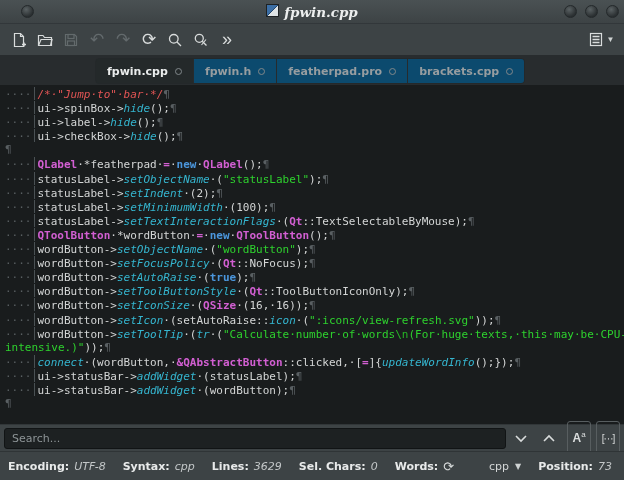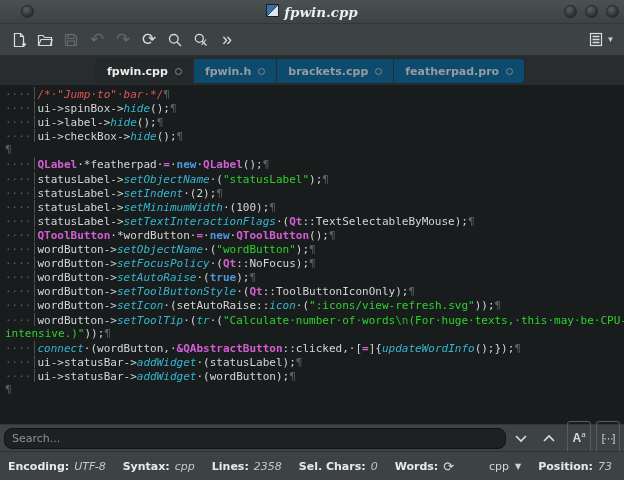--- a/index.html
+++ b/index.html
@@ -53,21 +53,21 @@
   .sg-kw  { color:#4b96dc; font-weight:bold; }
   .sg-cls { color:#d25fd2; font-weight:bold; }
   .sg-op  { color:#d25fd2; font-weight:bold; }
   .guide { display:inline-block; width:1px; height:13px; background:#4a5154;
     margin:0 3px 0 2px; vertical-align:-2px; }
 
   
   .searchrow { height:27px; background:#3d4345; border-top:1px solid #313638; flex:0 0 27px;
     display:flex; align-items:center; padding:0 4px; gap:2px; }
   .search-input { width:504px; height:21px; background:#1d2122; border:1px solid #111415;
-    border-radius:8px; color:#d2d5d5; font-size:11px; padding:0 7px; outline:none;
+    border-radius:3px; color:#d2d5d5; font-size:11px; padding:0 7px; outline:none;
     font-family:"DejaVu Sans", sans-serif; }
   .search-input::placeholder { color:#8d9496; }
   .sbtn { width:26px; height:34px; display:flex; align-items:center; justify-content:center;
     background:none; border:none; color:#d9dcdc; }
   .sbtn.boxed { border:1px solid #585e60; border-radius:3px; width:24px; margin-left:3px; }
   .mc-a { font-size:12px; font-weight:bold; color:#dadddd; }
   .mc-sup { font-size:8px; vertical-align:super; color:#dadddd; }
   .ww-txt { font-size:10px; color:#dadddd; letter-spacing:-1px; }
 
   
@@ -176,25 +176,25 @@
     <div class="tabgroup">
         <div class="tab active">
           <span class="tab-label">fpwin.cpp</span>
           <span class="tab-close"></span>
         </div>
         <div class="tab">
           <span class="tab-label">fpwin.h</span>
           <span class="tab-close"></span>
         </div>
         <div class="tab">
+          <span class="tab-label">featherpad.pro</span>
+          <span class="tab-close"></span>
+        </div>
+        <div class="tab">
           <span class="tab-label">brackets.cpp</span>
-          <span class="tab-close"></span>
-        </div>
-        <div class="tab">
-          <span class="tab-label">featherpad.pro</span>
           <span class="tab-close"></span>
         </div>
       </div>
   </div>
 
   <div class="editor">
       <div class="code-line"><span class="sg-ws">····</span><span class="guide"></span><span class="sg-cm">/*·"Jump·to"·bar·*/</span><span class="sg-ws">¶</span></div>
       <div class="code-line"><span class="sg-ws">····</span><span class="guide"></span><span class="sg-t">ui-&gt;spinBox-&gt;</span><span class="sg-fn">hide</span><span class="sg-t">();</span><span class="sg-ws">¶</span></div>
       <div class="code-line"><span class="sg-ws">····</span><span class="guide"></span><span class="sg-t">ui-&gt;label-&gt;</span><span class="sg-fn">hide</span><span class="sg-t">();</span><span class="sg-ws">¶</span></div>
       <div class="code-line"><span class="sg-ws">····</span><span class="guide"></span><span class="sg-t">ui-&gt;checkBox-&gt;</span><span class="sg-fn">hide</span><span class="sg-t">();</span><span class="sg-ws">¶</span></div>
@@ -202,20 +202,21 @@
       <div class="code-line"><span class="sg-ws">····</span><span class="guide"></span><span class="sg-cls">QLabel</span><span class="sg-t">·*featherpad·</span><span class="sg-op">=</span><span class="sg-t">·</span><span class="sg-kw">new</span><span class="sg-t">·</span><span class="sg-cls">QLabel</span><span class="sg-t">();</span><span class="sg-ws">¶</span></div>
       <div class="code-line"><span class="sg-ws">····</span><span class="guide"></span><span class="sg-t">statusLabel-&gt;</span><span class="sg-fn">setObjectName</span><span class="sg-t">·(</span><span class="sg-str">"statusLabel"</span><span class="sg-t">);</span><span class="sg-ws">¶</span></div>
       <div class="code-line"><span class="sg-ws">····</span><span class="guide"></span><span class="sg-t">statusLabel-&gt;</span><span class="sg-fn">setIndent</span><span class="sg-t">·(2);</span><span class="sg-ws">¶</span></div>
       <div class="code-line"><span class="sg-ws">····</span><span class="guide"></span><span class="sg-t">statusLabel-&gt;</span><span class="sg-fn">setMinimumWidth</span><span class="sg-t">·(100);</span><span class="sg-ws">¶</span></div>
       <div class="code-line"><span class="sg-ws">····</span><span class="guide"></span><span class="sg-t">statusLabel-&gt;</span><span class="sg-fn">setTextInteractionFlags</span><span class="sg-t">·(</span><span class="sg-cls">Qt</span><span class="sg-t">::TextSelectableByMouse);</span><span class="sg-ws">¶</span></div>
       <div class="code-line"><span class="sg-ws">····</span><span class="guide"></span><span class="sg-cls">QToolButton</span><span class="sg-t">·*wordButton·</span><span class="sg-op">=</span><span class="sg-t">·</span><span class="sg-kw">new</span><span class="sg-t">·</span><span class="sg-cls">QToolButton</span><span class="sg-t">();</span><span class="sg-ws">¶</span></div>
       <div class="code-line"><span class="sg-ws">····</span><span class="guide"></span><span class="sg-t">wordButton-&gt;</span><span class="sg-fn">setObjectName</span><span class="sg-t">·(</span><span class="sg-str">"wordButton"</span><span class="sg-t">);</span><span class="sg-ws">¶</span></div>
       <div class="code-line"><span class="sg-ws">····</span><span class="guide"></span><span class="sg-t">wordButton-&gt;</span><span class="sg-fn">setFocusPolicy</span><span class="sg-t">·(</span><span class="sg-cls">Qt</span><span class="sg-t">::NoFocus);</span><span class="sg-ws">¶</span></div>
       <div class="code-line"><span class="sg-ws">····</span><span class="guide"></span><span class="sg-t">wordButton-&gt;</span><span class="sg-fn">setAutoRaise</span><span class="sg-t">·(</span><span class="sg-kw">true</span><span class="sg-t">);</span><span class="sg-ws">¶</span></div>
       <div class="code-line"><span class="sg-ws">····</span><span class="guide"></span><span class="sg-t">wordButton-&gt;</span><span class="sg-fn">setToolButtonStyle</span><span class="sg-t">·(</span><span class="sg-cls">Qt</span><span class="sg-t">::ToolButtonIconOnly);</span><span class="sg-ws">¶</span></div>
+      <div class="code-line"><span class="sg-ws">····</span><span class="guide"></span><span class="sg-t">wordButton-&gt;</span><span class="sg-fn">setIconSize</span><span class="sg-t">·(</span><span class="sg-cls">QSize</span><span class="sg-t">·(16,·16));</span><span class="sg-ws">¶</span></div>
       <div class="code-line"><span class="sg-ws">····</span><span class="guide"></span><span class="sg-t">wordButton-&gt;</span><span class="sg-fn">setIcon</span><span class="sg-t">·(setAutoRaise::</span><span class="sg-fn">icon</span><span class="sg-t">·(</span><span class="sg-str">":icons/view-refresh.svg"</span><span class="sg-t">));</span><span class="sg-ws">¶</span></div>
       <div class="code-line"><span class="sg-ws">····</span><span class="guide"></span><span class="sg-t">wordButton-&gt;</span><span class="sg-fn">setToolTip</span><span class="sg-t">·(</span><span class="sg-fn">tr</span><span class="sg-t">·(</span><span class="sg-str">"Calculate·number·of·words</span><span class="sg-esc">\n</span><span class="sg-str">(For·huge·texts,·this·may·be·CPU-</span></div>
       <div class="code-line"><span class="sg-str">intensive.)"</span><span class="sg-t">));</span><span class="sg-ws">¶</span></div>
       <div class="code-line"><span class="sg-ws">····</span><span class="guide"></span><span class="sg-fn">connect</span><span class="sg-t">·(wordButton,·</span><span class="sg-cls">&amp;QAbstractButton</span><span class="sg-t">::clicked,·[</span><span class="sg-op">=</span><span class="sg-t">]{</span><span class="sg-fn">updateWordInfo</span><span class="sg-t">();});</span><span class="sg-ws">¶</span></div>
       <div class="code-line"><span class="sg-ws">····</span><span class="guide"></span><span class="sg-t">ui-&gt;statusBar-&gt;</span><span class="sg-fn">addWidget</span><span class="sg-t">·(statusLabel);</span><span class="sg-ws">¶</span></div>
       <div class="code-line"><span class="sg-ws">····</span><span class="guide"></span><span class="sg-t">ui-&gt;statusBar-&gt;</span><span class="sg-fn">addWidget</span><span class="sg-t">·(wordButton);</span><span class="sg-ws">¶</span></div>
       <div class="code-line"><span class="sg-ws">¶</span></div>
     </div>
 
   <div class="searchrow">
@@ -242,21 +243,21 @@
     <span class="st-item">
         <span class="st-label">Encoding:</span>
         <span class="st-value">UTF-8</span>
       </span>
     <span class="st-item">
         <span class="st-label">Syntax:</span>
         <span class="st-value">cpp</span>
       </span>
     <span class="st-item">
         <span class="st-label">Lines:</span>
-        <span class="st-value">2358</span>
+        <span class="st-value">3629</span>
       </span>
     <span class="st-item">
         <span class="st-label">Sel. Chars:</span>
         <span class="st-value">0</span>
       </span>
     <span class="st-item">
         <span class="st-label">Words:</span>
       <button class="st-refresh"><span>⟳</span></button>
     </span>
     <span class="st-right">

